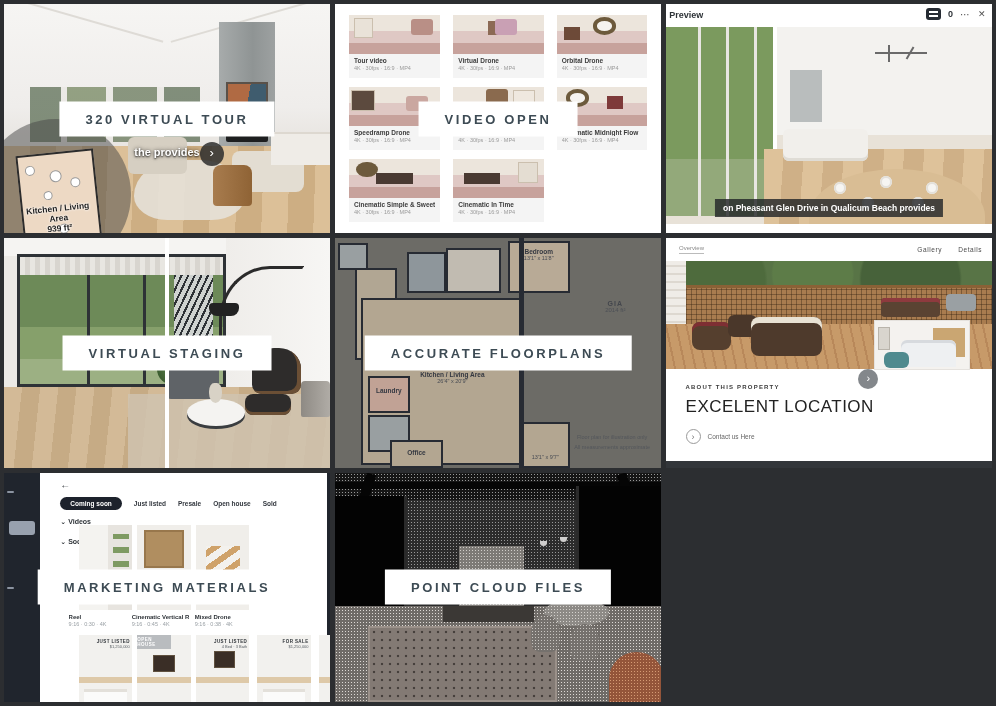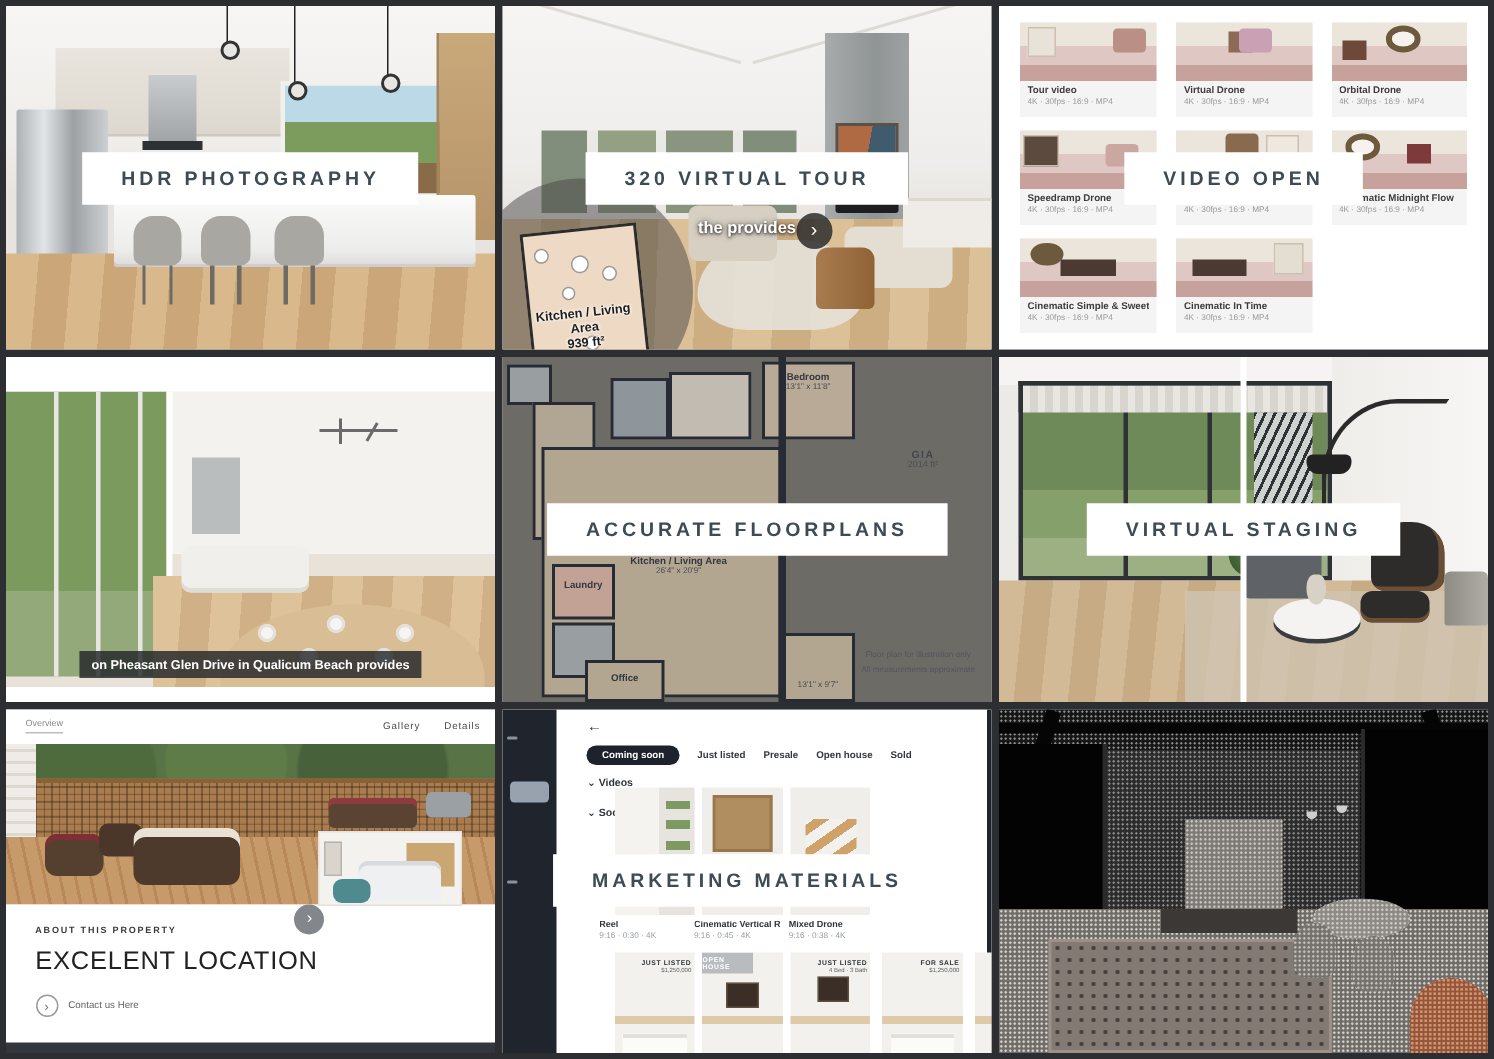--- a/index.html
+++ b/index.html
@@ -192,38 +192,20 @@
   .pc-table{left:64%;top:55%;width:20%;height:12%;border-radius:50%;background-color:#8d8a86;background-image:radial-gradient(#d5d2ce .7px,transparent .9px);background-size:3px 3px;}
   .pc-chair{background-color:#75716d;background-image:radial-gradient(#c9c6c2 .7px,transparent .9px);background-size:3px 3px;border-radius:50% 50% 30% 30%;}
   .pc-orange{left:84%;top:78%;width:17%;height:24%;border-radius:50% 50% 10% 10%;background-color:#94553a;background-image:radial-gradient(#d59a74 .8px,transparent 1px);background-size:3px 3px;}
   .pc-lamp{background:#cfcecd;width:7px;height:5px;border-radius:0 0 4px 4px;}
 </style>
 </head>
 <body>
 
 <div class="stage">
 
-  <div class="tile">
-    <div class="abs k-scene">
-      <div class="abs k-cabs"></div>
-      <div class="abs k-window"></div>
-      <div class="abs k-tallcab"></div>
-      <div class="abs k-hood"></div>
-      <div class="abs k-fridge"></div>
-      <div class="abs k-floor"></div>
-      <div class="abs k-island"></div>
-      <div class="abs k-stool" style="left:26%;"></div>
-      <div class="abs k-stool" style="left:40%;"></div>
-      <div class="abs k-stool" style="left:55%;"></div>
-      <div class="abs k-pendant" style="left:45%;height:12%;"></div>
-      <div class="abs k-pendant" style="left:59%;height:24%;"></div>
-      <div class="abs k-pendant" style="left:78%;height:22%;"></div>
-    </div>
-    <div class="banner">HDR PHOTOGRAPHY</div>
-  </div>
 
   <div class="tile">
     <div class="abs t2-scene">
       <div class="abs t2-vault-l"></div>
       <div class="abs t2-vault-r"></div>
       <div class="abs t2-winwall"></div>
       <div class="abs t2-fire"></div>
       <div class="abs t2-art"></div>
       <div class="abs t2-firebox"></div>
       <div class="abs t2-floor"></div>
@@ -352,65 +334,32 @@
             <i style="left:66%;top:22%;"></i>
             <i style="left:30%;top:48%;"></i>
             <i style="left:58%;top:48%;"></i>
         </div>
         <div class="av-chand">
           <i style="left:10%;top:40%;width:80%;height:2px;"></i>
             <i style="left:30%;top:10%;width:2px;height:70%;"></i>
             <i style="left:62%;top:16%;width:2px;height:60%;transform:rotate(30deg);"></i>
         </div>
       </div>
+      <div class="abs av-topbar">
+        <span class="av-title">Preview</span>
+        <span class="av-icons">
+          <span class="av-listicon"></span>
+          <span class="av-count">0</span>
+          <span class="av-dots">⋯</span>
+          <span class="av-close">✕</span>
+        </span>
+      </div>
       <div class="abs av-caption">on Pheasant Glen Drive in Qualicum Beach provides</div>
       <div class="abs av-strip"></div>
     </div>
-  </div>
-
-  <div class="tile">
-    <div class="abs fp-scene">
-      <div class="fp-room" style="left:1%;top:2%;width:9%;height:12%;background:#999fa1;"></div>
-      <div class="fp-room" style="left:6%;top:13%;width:13%;height:40%;background:#b1a693;"></div>
-      <div class="fp-room" style="left:22%;top:6%;width:12%;height:18%;background:#8e969b;"></div>
-      <div class="fp-room" style="left:34%;top:4%;width:17%;height:20%;background:#c1bbb1;"></div>
-      <div class="fp-room" style="left:53%;top:1%;width:19%;height:23%;background:#b8aa96;"></div>
-      <div class="fp-room" style="left:8%;top:26%;width:49%;height:73%;background:#b3a691;"></div>
-      <div class="fp-room" style="left:10%;top:60%;width:13%;height:16%;background:#c1a295;"></div>
-      <div class="fp-room" style="left:10%;top:77%;width:13%;height:16%;background:#999fa1;"></div>
-      <div class="fp-room" style="left:17%;top:88%;width:16%;height:12%;background:#b3a691;"></div>
-      <div class="fp-room" style="left:57%;top:80%;width:15%;height:20%;background:#b3a691;"></div>
-      <div class="abs fp-spine"></div>
-      <div class="fp-lbl" style="left:53%;top:4%;width:19%;">
-        <div class="n">Bedroom</div>
-          <div class="d">13'1" x 11'8"</div>
-      </div>
-      <div class="fp-lbl" style="left:22%;top:58%;width:28%;">
-        <div class="n">Kitchen / Living Area</div>
-          <div class="d">26'4" x 20'9"</div>
-      </div>
-      <div class="fp-lbl" style="left:10%;top:65%;width:13%;">
-        <div class="n">Laundry</div>
-      </div>
-      <div class="fp-lbl" style="left:17%;top:92%;width:16%;">
-        <div class="n">Office</div>
-      </div>
-      <div class="fp-lbl" style="left:57%;top:94%;width:15%;">
-        <div class="d">13'1" x 9'7"</div>
-      </div>
-      <div class="abs fp-gia">
-        <div class="n">GIA</div>
-          <div class="d">2014 ft²</div>
-      </div>
-      <div class="abs fp-foot">
-        <div>Floor plan for illustration only</div>
-          <div>All measurements approximate</div>
-      </div>
-    </div>
-    <div class="banner">ACCURATE FLOORPLANS</div>
   </div>
 
   <div class="tile">
     <div class="abs vs-scene">
       <div class="abs vs-window"></div>
       <div class="abs vs-soffit"></div>
       <div class="abs vs-slats"></div>
       <div class="abs vs-wallr"></div>
       <div class="abs vs-floor"></div>
       <div class="abs vs-rug"></div>
@@ -419,20 +368,62 @@
       <div class="abs vs-lamp"></div>
       <div class="abs vs-shade"></div>
       <div class="abs vs-ctable"></div>
       <div class="abs vs-vase"></div>
       <div class="abs vs-chair"></div>
       <div class="abs vs-ott"></div>
       <div class="abs vs-side"></div>
       <div class="abs vs-divider"></div>
     </div>
     <div class="banner">VIRTUAL STAGING</div>
+  </div>
+
+  <div class="tile">
+    <div class="abs fp-scene">
+      <div class="fp-room" style="left:1%;top:2%;width:9%;height:12%;background:#999fa1;"></div>
+      <div class="fp-room" style="left:6%;top:13%;width:13%;height:40%;background:#b1a693;"></div>
+      <div class="fp-room" style="left:22%;top:6%;width:12%;height:18%;background:#8e969b;"></div>
+      <div class="fp-room" style="left:34%;top:4%;width:17%;height:20%;background:#c1bbb1;"></div>
+      <div class="fp-room" style="left:53%;top:1%;width:19%;height:23%;background:#b8aa96;"></div>
+      <div class="fp-room" style="left:8%;top:26%;width:49%;height:73%;background:#b3a691;"></div>
+      <div class="fp-room" style="left:10%;top:60%;width:13%;height:16%;background:#c1a295;"></div>
+      <div class="fp-room" style="left:10%;top:77%;width:13%;height:16%;background:#999fa1;"></div>
+      <div class="fp-room" style="left:17%;top:88%;width:16%;height:12%;background:#b3a691;"></div>
+      <div class="fp-room" style="left:57%;top:80%;width:15%;height:20%;background:#b3a691;"></div>
+      <div class="abs fp-spine"></div>
+      <div class="fp-lbl" style="left:53%;top:4%;width:19%;">
+        <div class="n">Bedroom</div>
+          <div class="d">13'1" x 11'8"</div>
+      </div>
+      <div class="fp-lbl" style="left:22%;top:58%;width:28%;">
+        <div class="n">Kitchen / Living Area</div>
+          <div class="d">26'4" x 20'9"</div>
+      </div>
+      <div class="fp-lbl" style="left:10%;top:65%;width:13%;">
+        <div class="n">Laundry</div>
+      </div>
+      <div class="fp-lbl" style="left:17%;top:92%;width:16%;">
+        <div class="n">Office</div>
+      </div>
+      <div class="fp-lbl" style="left:57%;top:94%;width:15%;">
+        <div class="d">13'1" x 9'7"</div>
+      </div>
+      <div class="abs fp-gia">
+        <div class="n">GIA</div>
+          <div class="d">2014 ft²</div>
+      </div>
+      <div class="abs fp-foot">
+        <div>Floor plan for illustration only</div>
+          <div>All measurements approximate</div>
+      </div>
+    </div>
+    <div class="banner">ACCURATE FLOORPLANS</div>
   </div>
 
   <div class="tile">
     <div class="abs lw-scene">
       <div class="abs lw-hero">
         <div class="lw-green"></div>
         <div class="lw-lattice"></div>
         <div class="lw-house"></div>
         <div class="lw-deck"></div>
         <div class="lw-bench"></div>
@@ -553,15 +544,16 @@
       <div class="abs pc-bed"></div>
       <div class="abs pc-hearth"></div>
       <div class="abs pc-rug"></div>
       <div class="abs pc-table"></div>
       <div class="abs pc-chair" style="left:60%;top:62%;width:9%;height:16%;"></div>
       <div class="abs pc-chair" style="left:72%;top:66%;width:9%;height:16%;"></div>
       <div class="abs pc-orange"></div>
       <div class="abs pc-lamp" style="left:63%;top:30%;"></div>
       <div class="abs pc-lamp" style="left:69%;top:28%;"></div>
     </div>
+    <div class="banner">POINT CLOUD FILES</div>
   </div>
 
 </div>
 
 </body></html>

